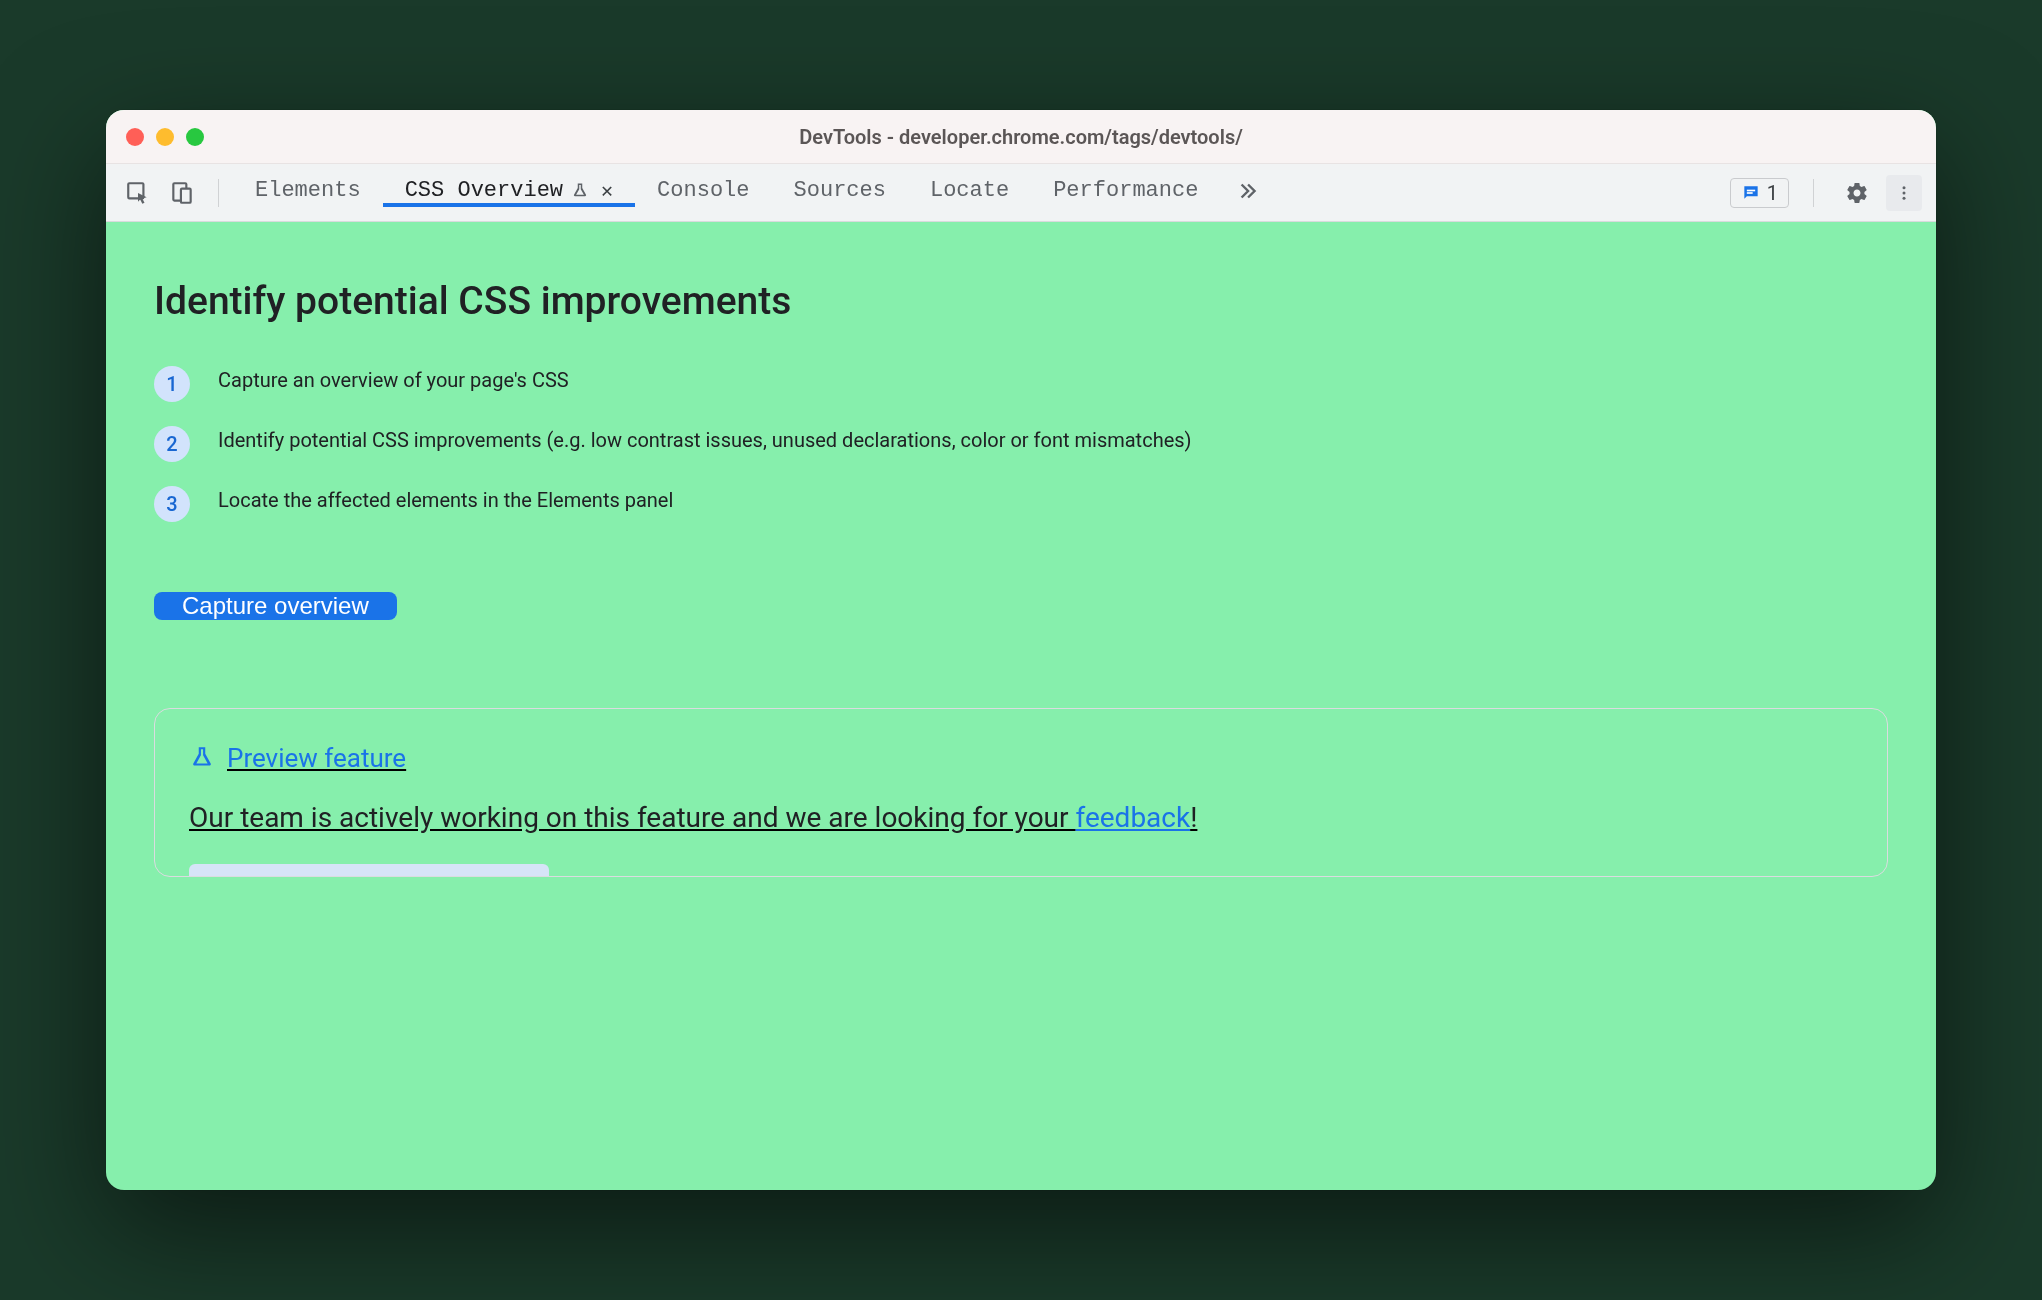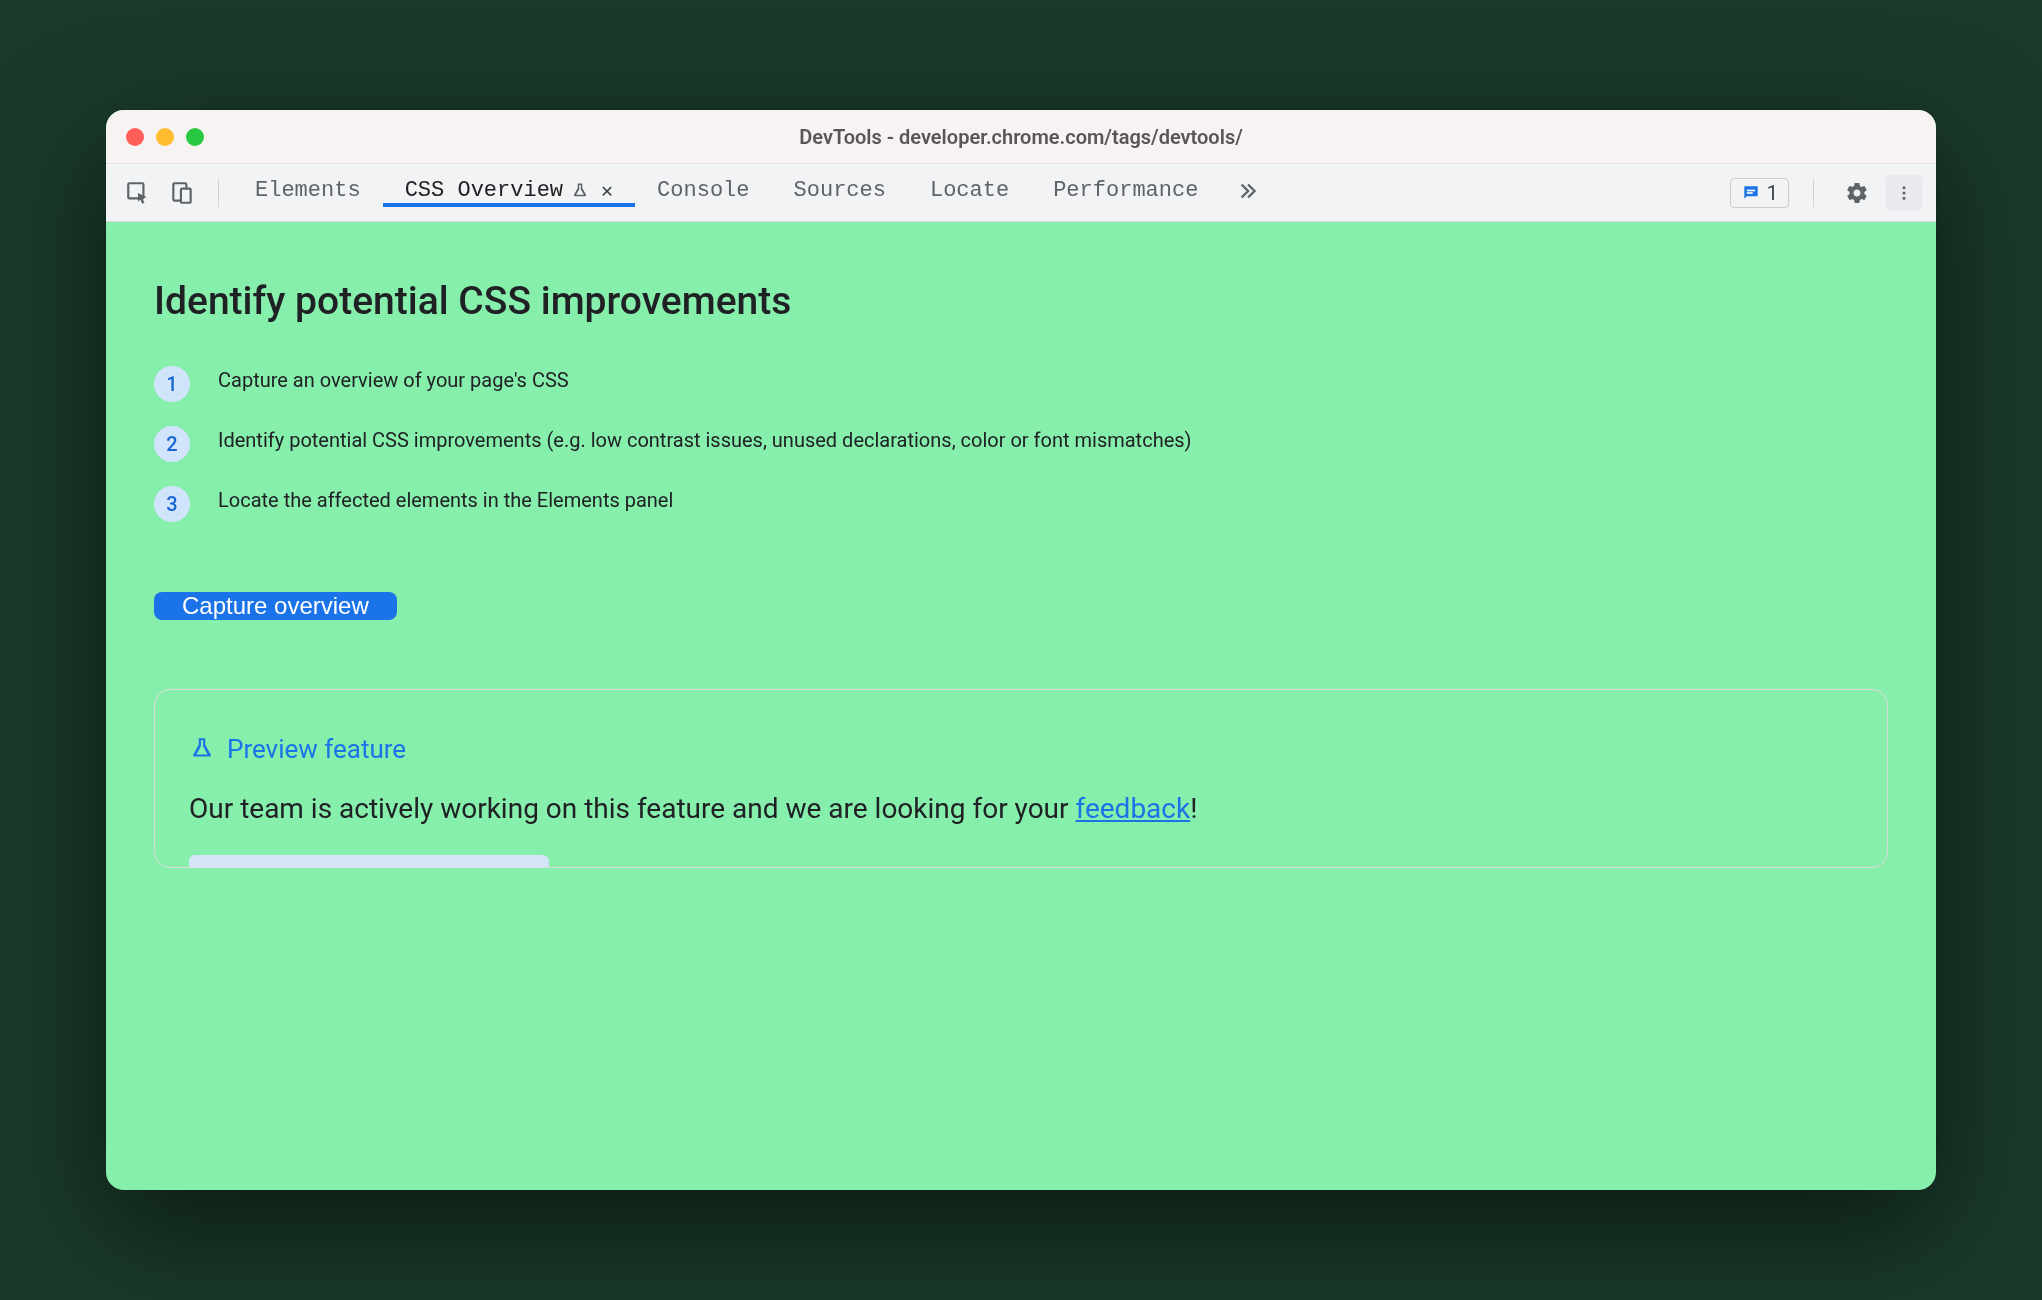--- a/index.html
+++ b/index.html
@@ -100,23 +100,24 @@
   }
   .step-text { font-size: 20px; color: #202124; line-height: 1.4; max-width: 1640px; }
   .capture-btn {
     margin-top: 70px;
     background: #1a73e8; color: #fff;
     border: none; border-radius: 8px;
     font-size: 24px; padding: 0 28px;
     cursor: pointer;
   }
   .preview-card {
-    margin-top: 69px;
+    margin-top: 88px;
     border: 1.5px solid #dadce0; border-radius: 16px;
-    padding: 44px 34px 0 34px;
+    padding: 34px 34px 0 34px;
+    text-decoration: underline;
   }
   .preview-head {
     display: flex; align-items: center; gap: 12px;
     color: #1a73e8; font-size: 26px; font-weight: 400;
     margin-bottom: 28px;
   }
   .preview-body { font-size: 28px; color: #202124; margin-bottom: 30px; }
   .preview-body a { color: #1a73e8; text-decoration: underline; }
   .preview-screenshot-strip {
     height: 12px; background: linear-gradient(#d6e4f7,#d6e4f7);

